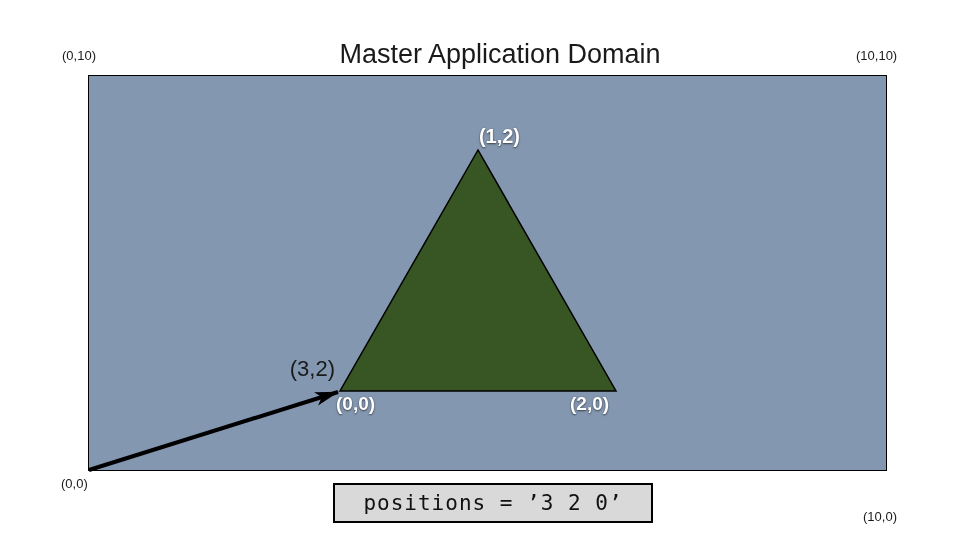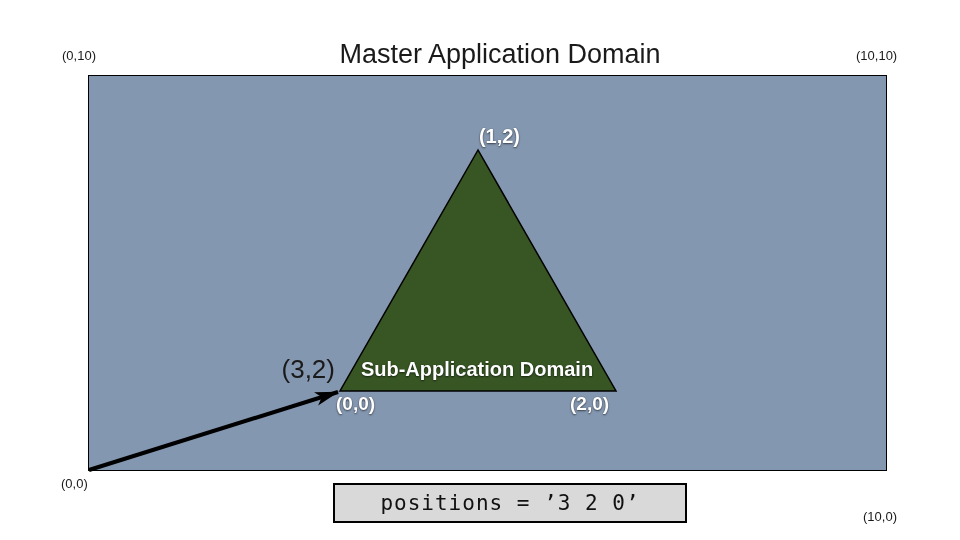--- a/index.html
+++ b/index.html
@@ -54,28 +54,28 @@
     text-shadow: 0 1px 2px rgba(0,0,0,0.55), 0 0 1px rgba(0,0,0,0.35);
   }
   .lbl-apex   { left: 440px; top: 125px; width: 80px; text-align: right; font-size: 20px; }
   .lbl-origin { left: 336px; top: 393px; }
   .lbl-right  { left: 570px; top: 393px; }
   .sub-title  { left: 338px; top: 358px; width: 278px; text-align: center; font-size: 20px; }
 
   .lbl-offset {
     left: 265px; top: 357px; width: 70px;
     text-align: right;
-    font-size: 26px;
+    font-size: 22px;
     line-height: 24px;
     color: #1a1a1a;
   }
 
   .code-box {
     left: 333px; top: 483px;
-    width: 354px; height: 40px;
+    width: 320px; height: 40px;
     box-sizing: border-box;
     border: 2px solid #000000;
     display: flex;
     align-items: center;
     justify-content: center;
     font-family: "DejaVu Sans Mono", monospace;
     font-size: 21px;
     letter-spacing: 1px;
     color: #111111;
   }
@@ -98,21 +98,20 @@
     <polygon points="478,150 340,391 616,391" stroke="#000000" stroke-width="1.5" fill="#375623"></polygon>
     <line x1="89" y1="470" x2="338" y2="392" stroke-width="4" marker-end="url(#arrowhead)" stroke="#000000"></line>
   </svg>
 
   <div class="abs corner-label lbl-tl">(0,10)</div>
   <div class="abs corner-label lbl-tr">(10,10)</div>
   <div class="abs corner-label lbl-bl">(0,0)</div>
   <div class="abs corner-label lbl-br">(10,0)</div>
 
   <div class="abs white-label lbl-apex">(1,2)</div>
-  <div class="abs white-label sub-title">Sub-Application Domain</div>
   <div class="abs white-label lbl-origin">(0,0)</div>
   <div class="abs white-label lbl-right">(2,0)</div>
   <div class="abs lbl-offset">(3,2)</div>
 
   <div class="abs code-box" style="background: rgb(217, 217, 217);">
     <span>positions = ’3 2 0’</span>
   </div>
 
 </div>
 

